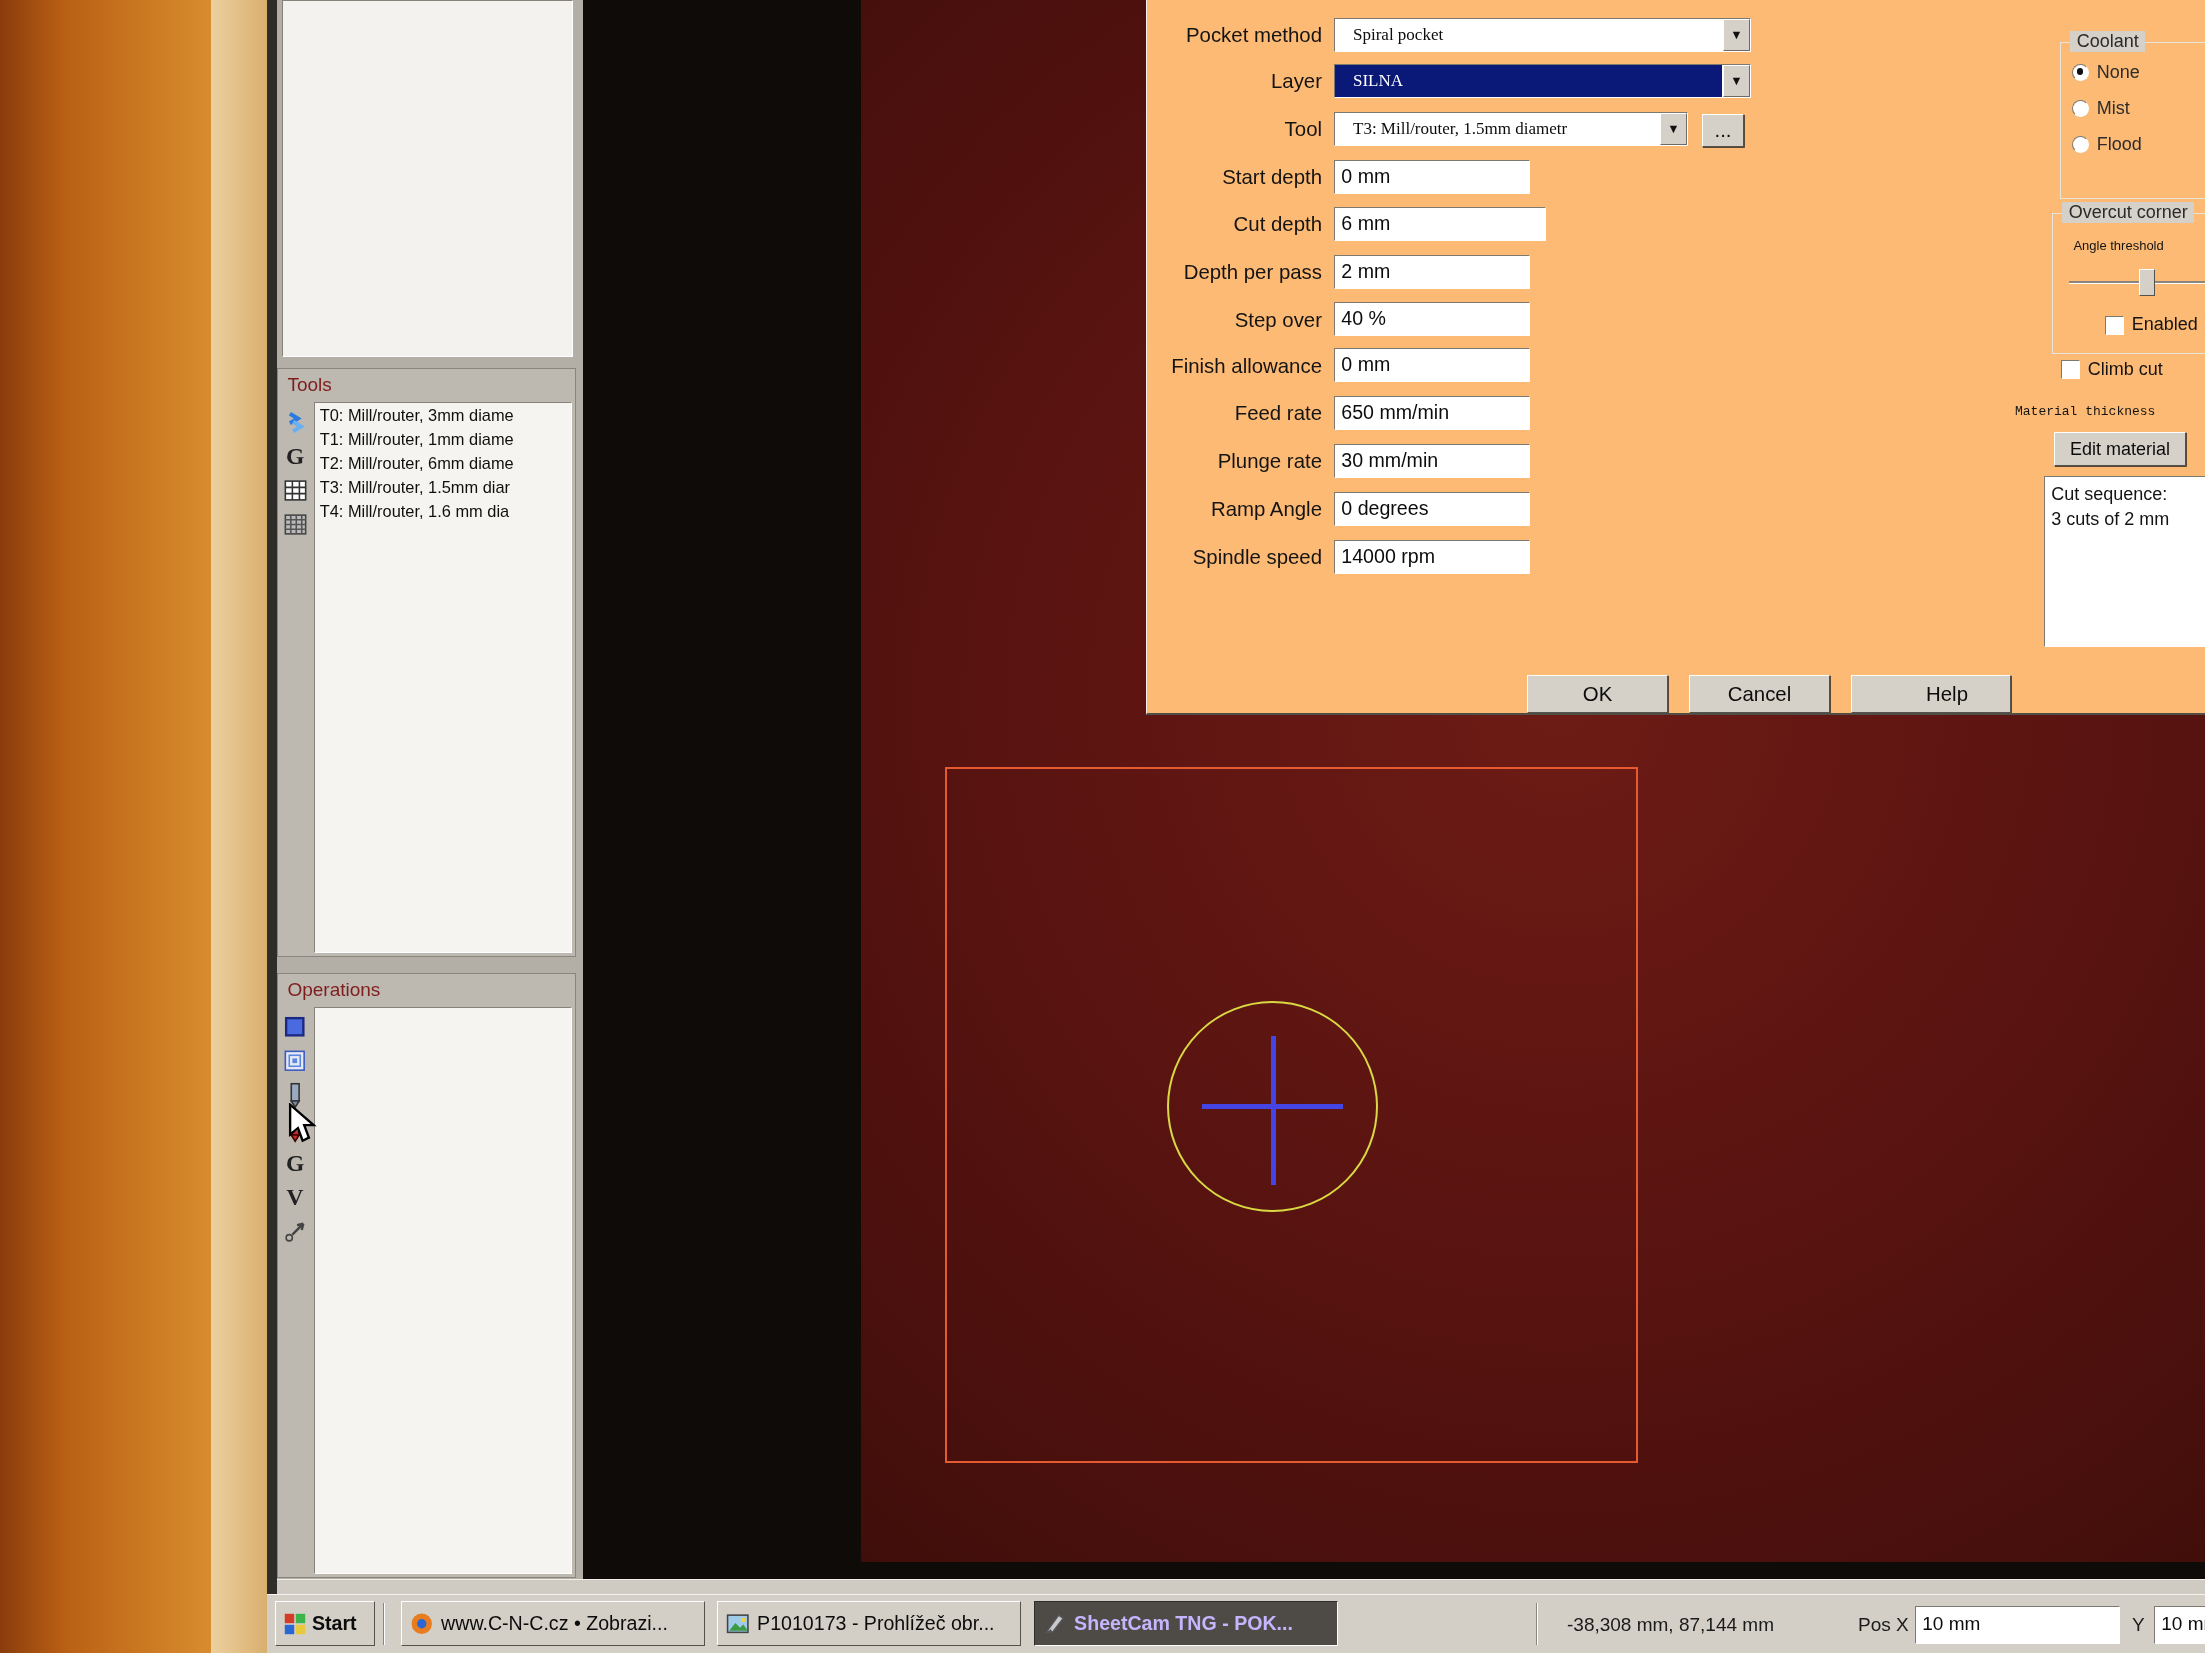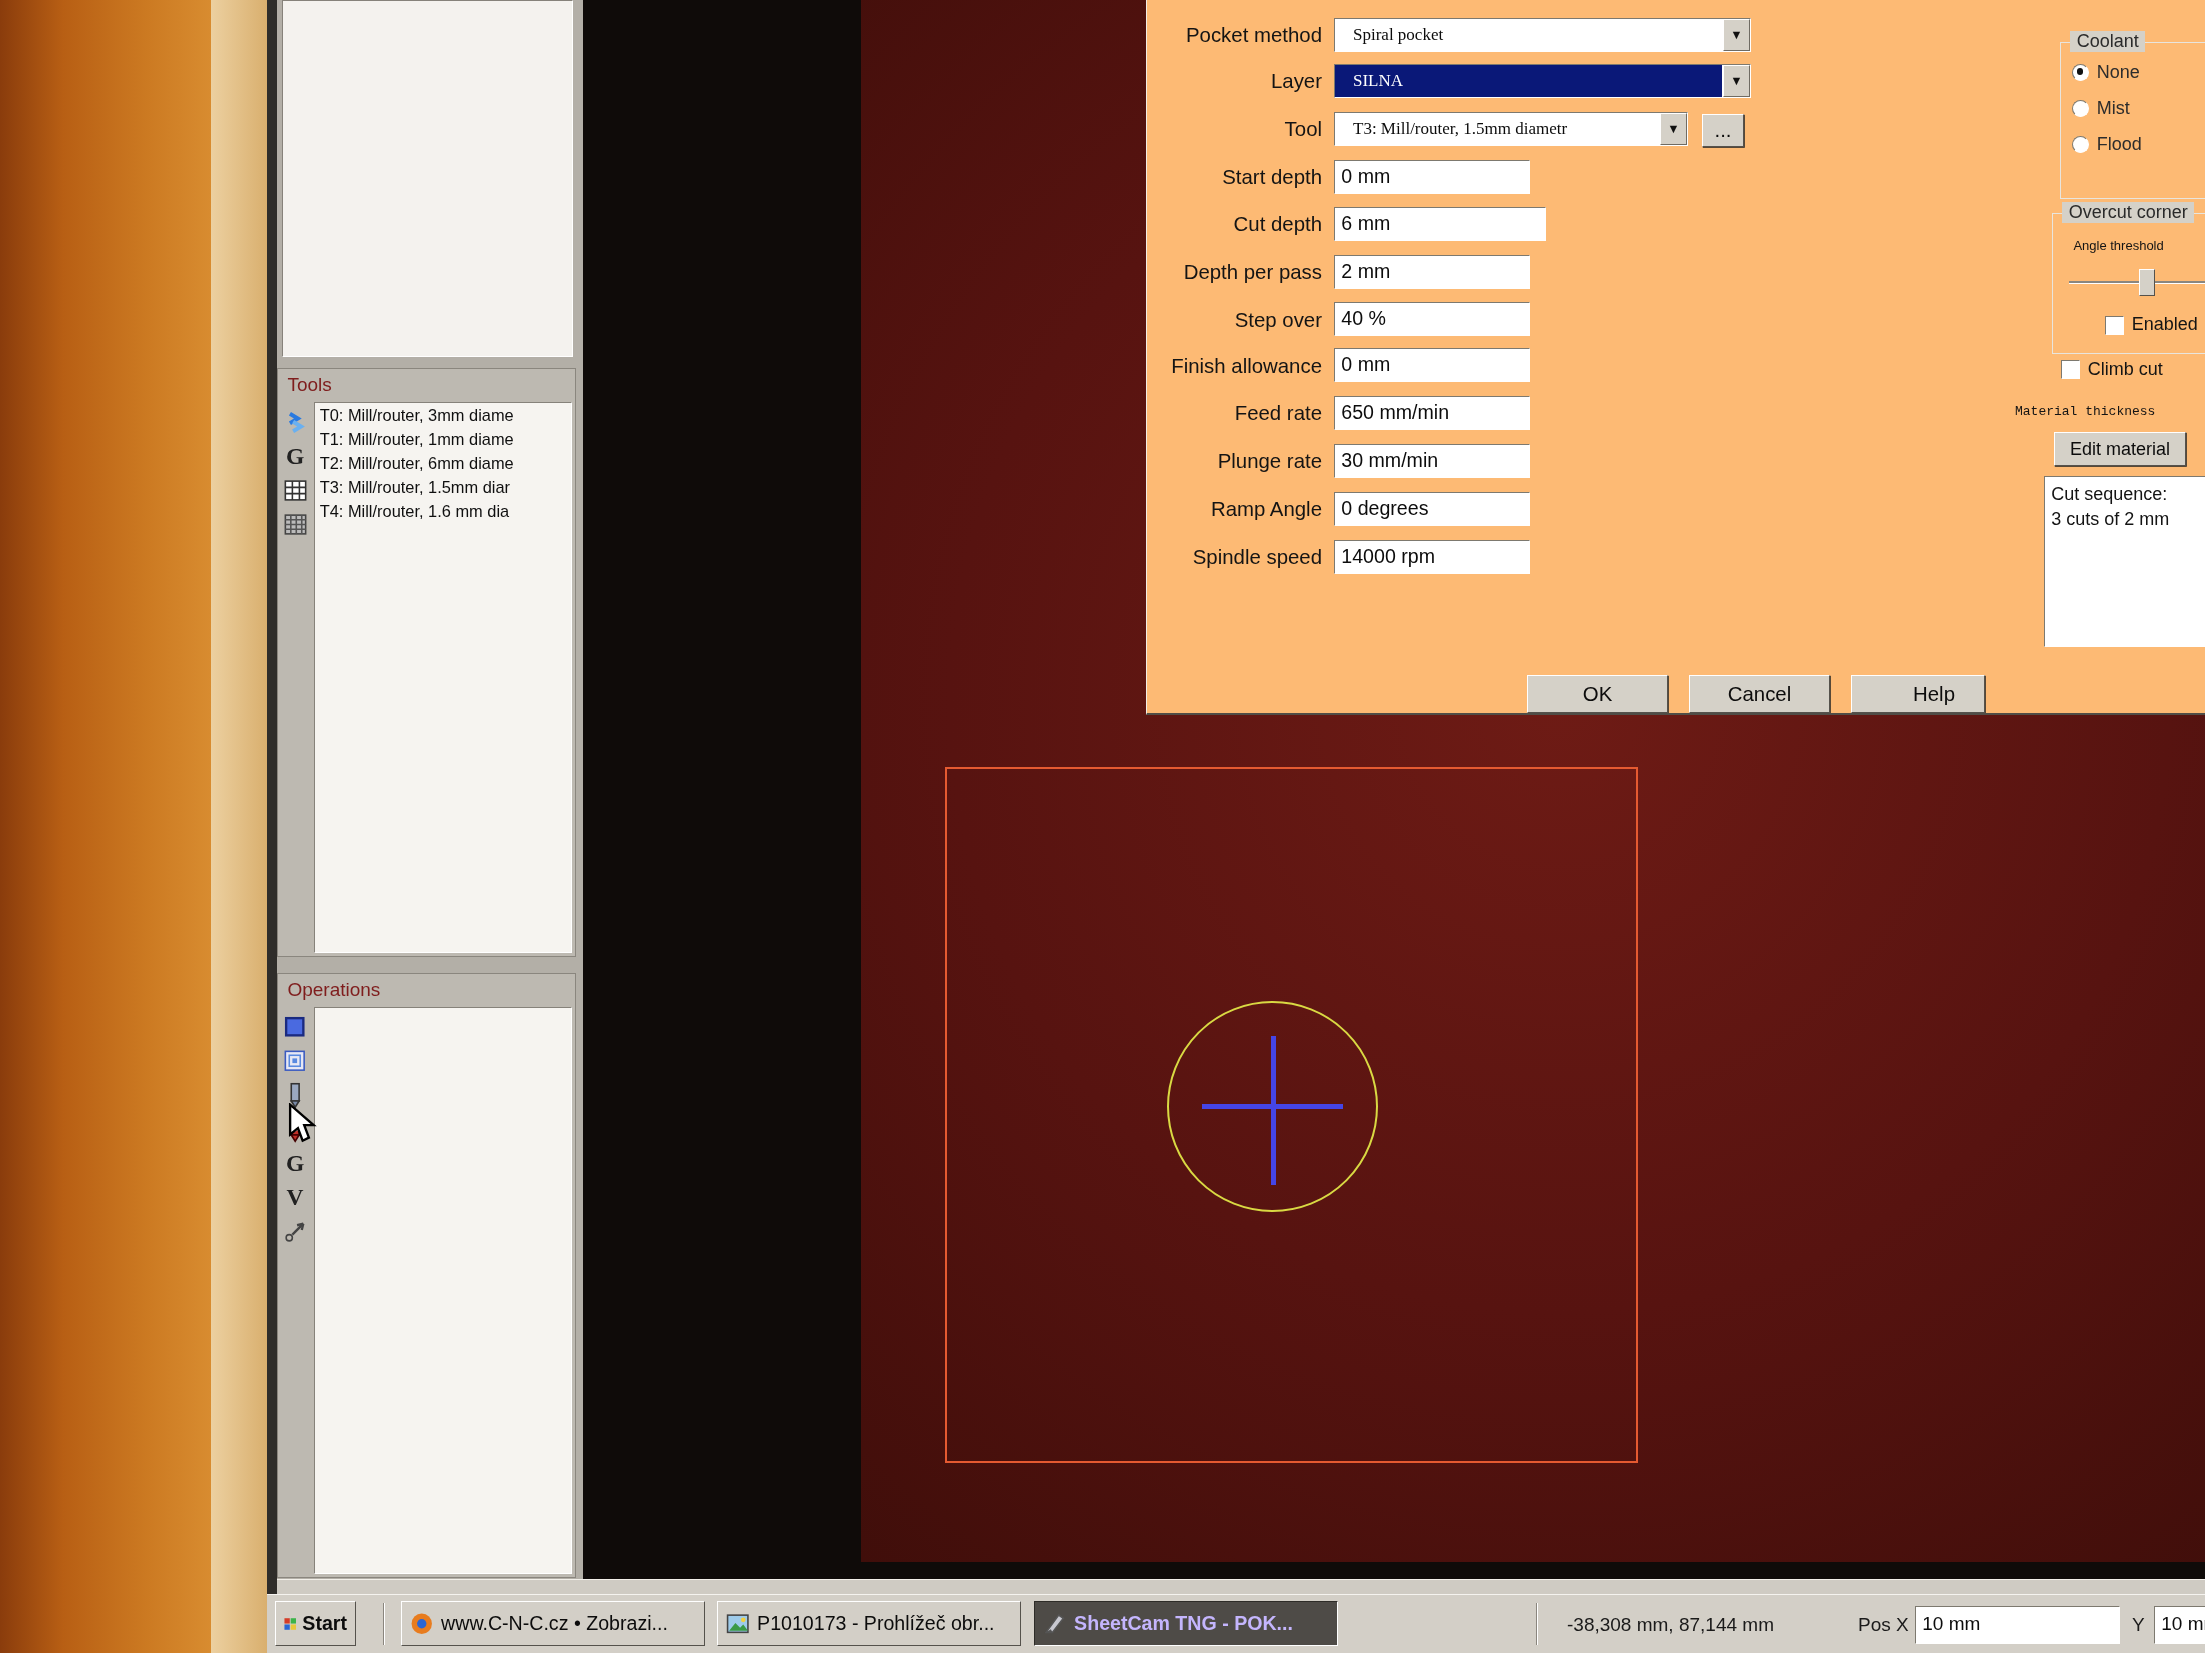--- a/index.html
+++ b/index.html
@@ -276,28 +276,28 @@
 
     <div class="statictext" style="left:868px; top:404px;font-family:Liberation Mono, monospace;">Material thickness</div>
     <div class="btn3d" style="position:absolute; left:907px; top:432px; width:132px; height:34px; font-size:18px;">Edit material</div>
     <div class="textarea" style="left:897px; top:476px; width:204px; height:171px;">
       <div>Cut sequence:</div>
       <div>3 cuts of 2 mm</div>
     </div>
 
     <div class="btn3d" style="position:absolute; left:380px; top:675px; width:141px; height:38px;">OK</div>
     <div class="btn3d" style="position:absolute; left:542px; top:675px; width:141px; height:38px;">Cancel</div>
-    <div class="btn3d" style="position:absolute; left:704px; top:675px; width:134px; height:38px;padding-left:32px;">Help</div>
+    <div class="btn3d" style="position:absolute; left:704px; top:675px; width:160px; height:38px;padding-left:32px;">Help</div>
   </div>
 
   <div class="winedge"></div>
 
   <div class="taskbar">
 
-    <div class="task-btn" style="left:7.8px; width:81px; font-weight:bold;">
+    <div class="task-btn" style="left:7.8px; width:100px; font-weight:bold;">
       <svg width="22" height="22" viewBox="0 0 28 28" style="margin-right:6.3px;">
         <rect x="1" y="1" width="12" height="12" fill="#d43c28"></rect>
         <rect x="15" y="1" width="12" height="12" fill="#3cb44a"></rect>
         <rect x="1" y="15" width="12" height="12" fill="#2a66d4"></rect>
         <rect x="15" y="15" width="12" height="12" fill="#e8c83c"></rect>
       </svg>
       <span>Start</span>
     </div>
 
     <div class="tb-sep" style="left:116px;"></div>

